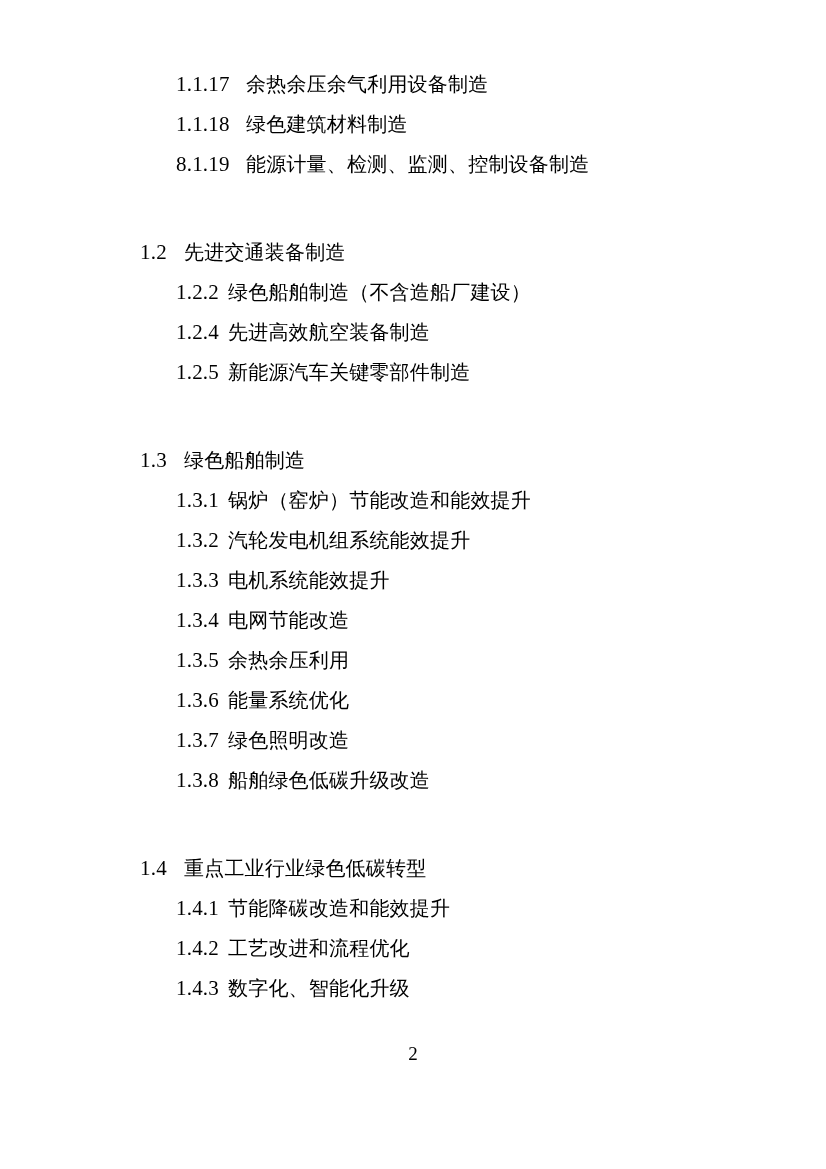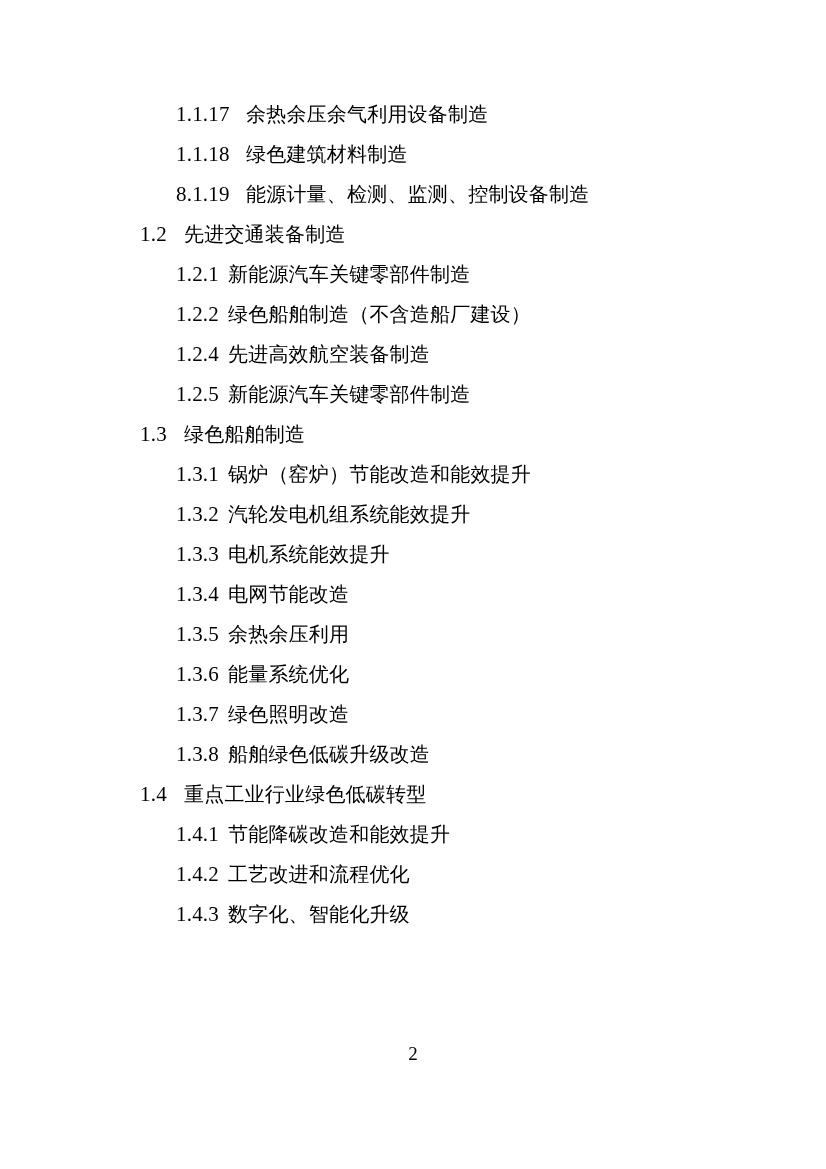--- a/index.html
+++ b/index.html
@@ -15,21 +15,21 @@
     position: relative;
     overflow: hidden;
   }
   .page {
     position: absolute;
     left: 0;
     top: 0;
     width: 826px;
     height: 1169px;
     box-sizing: border-box;
-    padding: 94px 96px 40px 96px;
+    padding: 64px 96px 40px 96px;
   }
   .content {
     position: relative;
   }
   .line {
     font-size: 21px;
     line-height: 40px;
     white-space: nowrap;
     letter-spacing: 0.2px;
   }
@@ -38,20 +38,21 @@
   }
   .lvl3 {
     padding-left: 80px;
   }
   .num {
     display: inline-block;
     font-family: "Liberation Serif", "DejaVu Serif", serif;
   }
   .num-l2 {
     min-width: 44px;
+    margin-top: 48px;
   }
   .num-l3 {
     min-width: 52px;
   }
   .num-l3w {
     min-width: 70px;
   }
   .txt {
     font-family: "DejaVu Serif", "Liberation Serif", serif;
     font-size: 20px;
@@ -68,21 +69,20 @@
 </style>
 </head>
 <body>
 
 <div class="page">
   <div class="content" id="content">
       <div class="line lvl3"><span class="num num-l3w">1.1.17</span><span class="txt">余热余压余气利用设备制造</span></div>
       <div class="line lvl3"><span class="num num-l3w">1.1.18</span><span class="txt">绿色建筑材料制造</span></div>
       <div class="line lvl3"><span class="num num-l3w">8.1.19</span><span class="txt">能源计量、检测、监测、控制设备制造</span></div>
       <div class="line lvl2"><span class="num num-l2">1.2</span><span class="txt">先进交通装备制造</span></div>
-      <div class="line lvl3"><span class="num num-l3">1.2.1</span><span class="txt">新能源汽车关键零部件制造</span></div>
       <div class="line lvl3"><span class="num num-l3">1.2.2</span><span class="txt">绿色船舶制造（不含造船厂建设）</span></div>
       <div class="line lvl3"><span class="num num-l3">1.2.4</span><span class="txt">先进高效航空装备制造</span></div>
       <div class="line lvl3"><span class="num num-l3">1.2.5</span><span class="txt">新能源汽车关键零部件制造</span></div>
       <div class="line lvl2"><span class="num num-l2">1.3</span><span class="txt">绿色船舶制造</span></div>
       <div class="line lvl3"><span class="num num-l3">1.3.1</span><span class="txt">锅炉（窑炉）节能改造和能效提升</span></div>
       <div class="line lvl3"><span class="num num-l3">1.3.2</span><span class="txt">汽轮发电机组系统能效提升</span></div>
       <div class="line lvl3"><span class="num num-l3">1.3.3</span><span class="txt">电机系统能效提升</span></div>
       <div class="line lvl3"><span class="num num-l3">1.3.4</span><span class="txt">电网节能改造</span></div>
       <div class="line lvl3"><span class="num num-l3">1.3.5</span><span class="txt">余热余压利用</span></div>
       <div class="line lvl3"><span class="num num-l3">1.3.6</span><span class="txt">能量系统优化</span></div>

